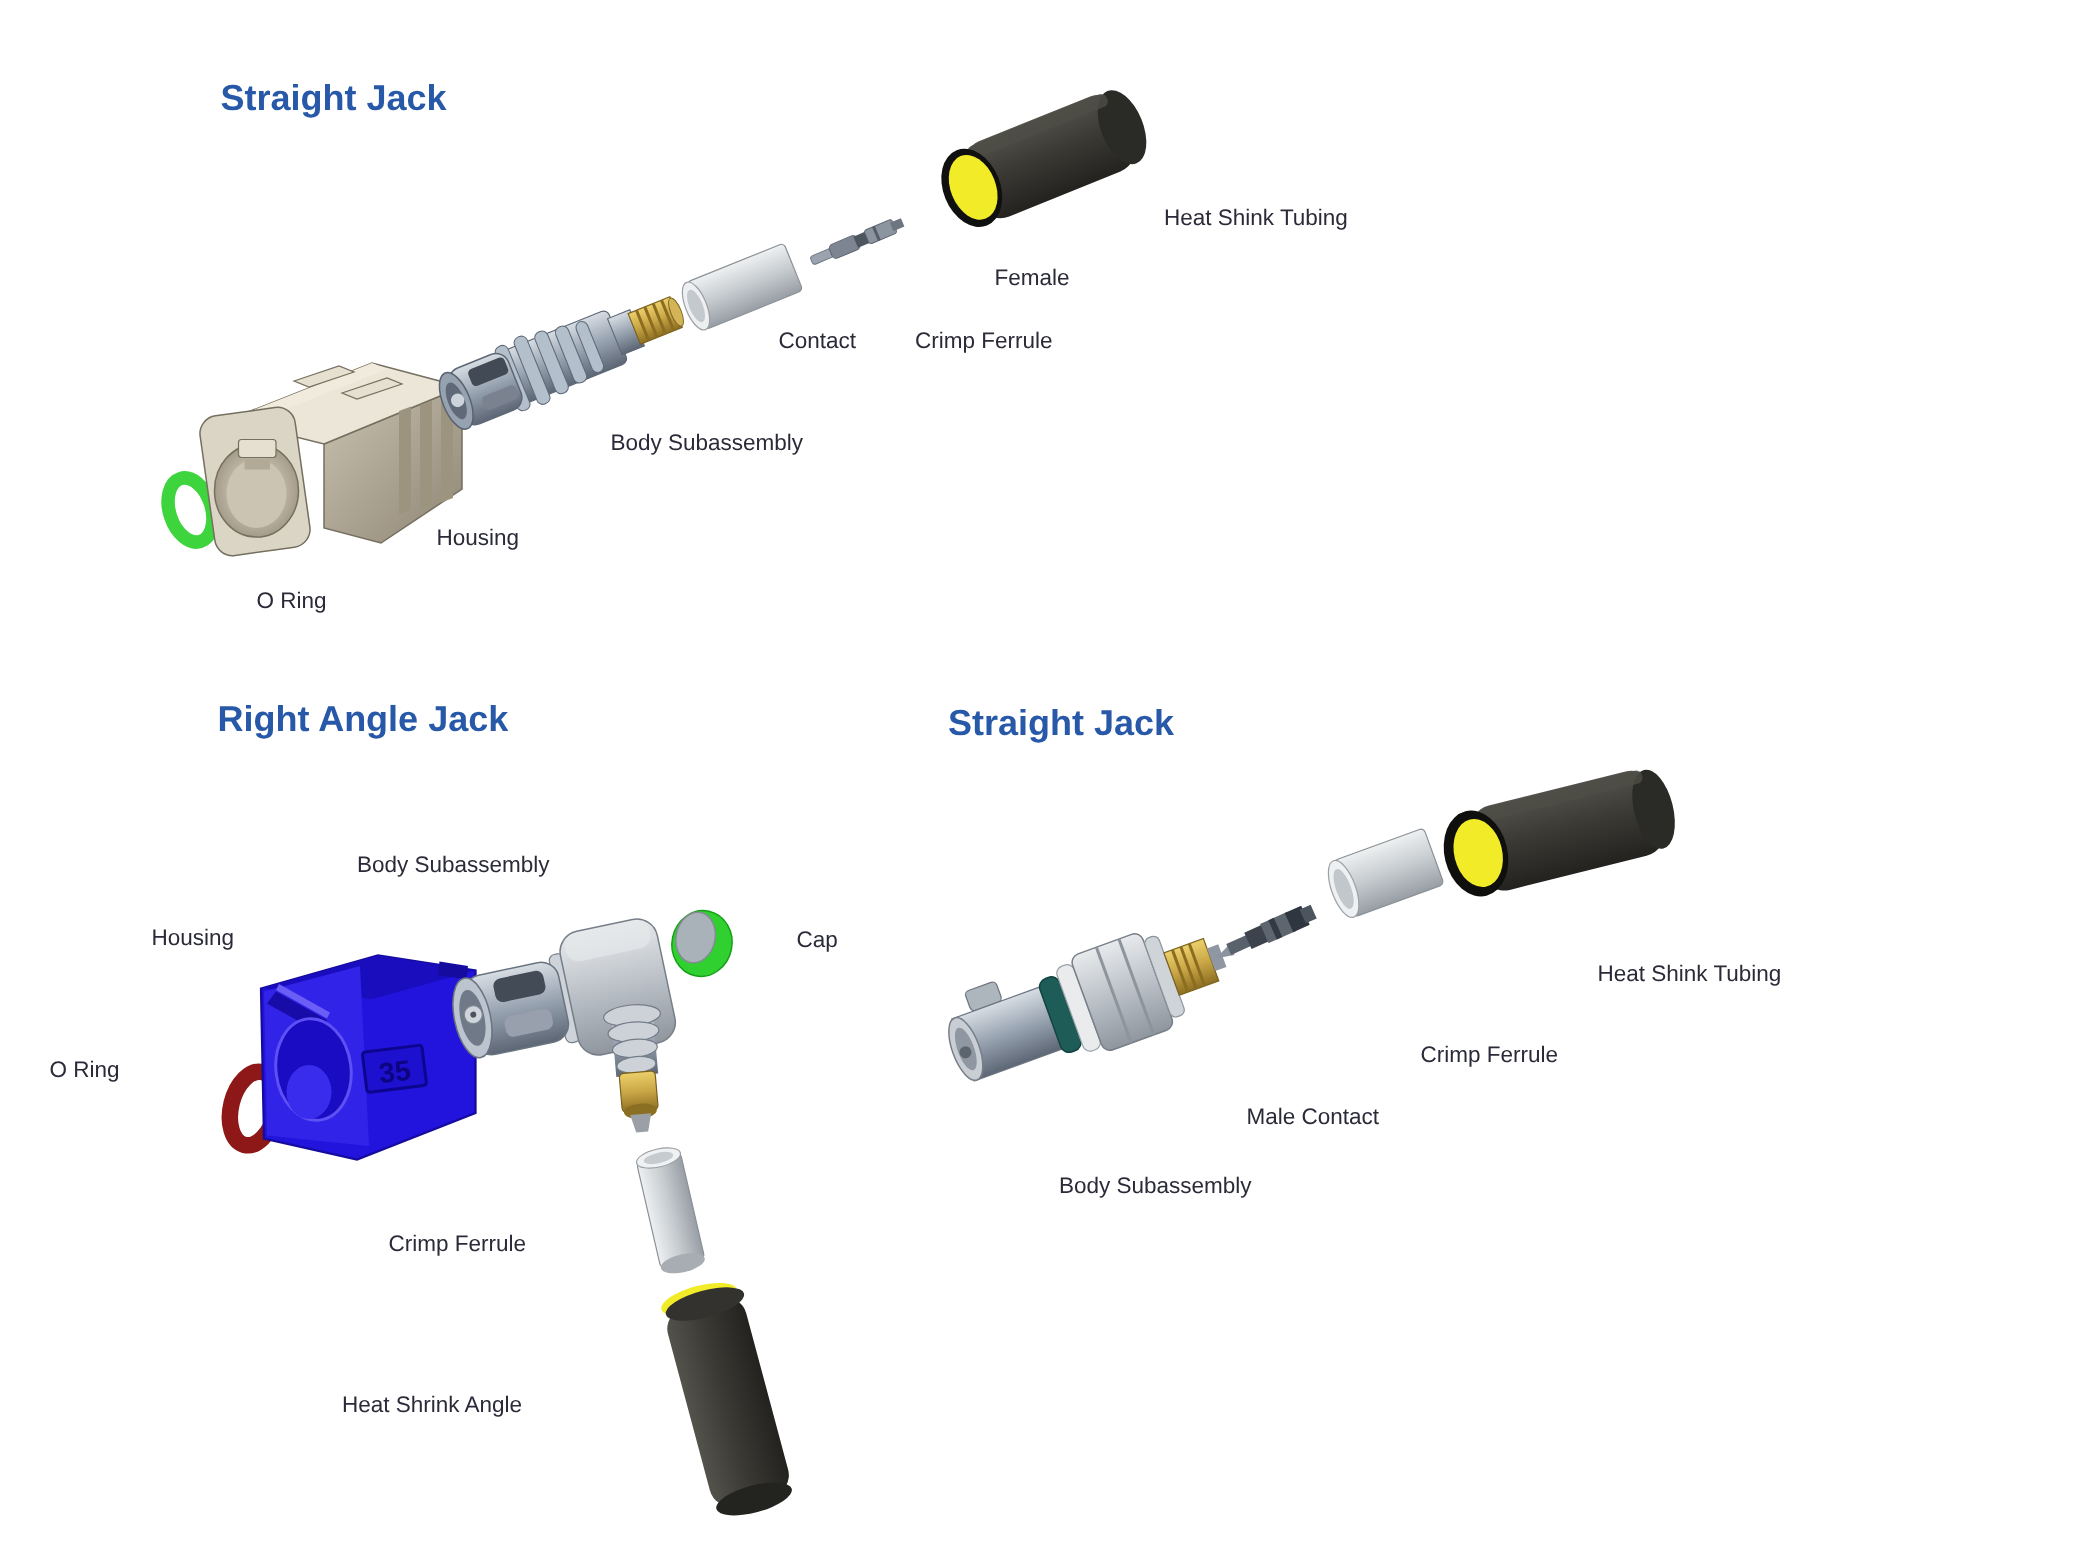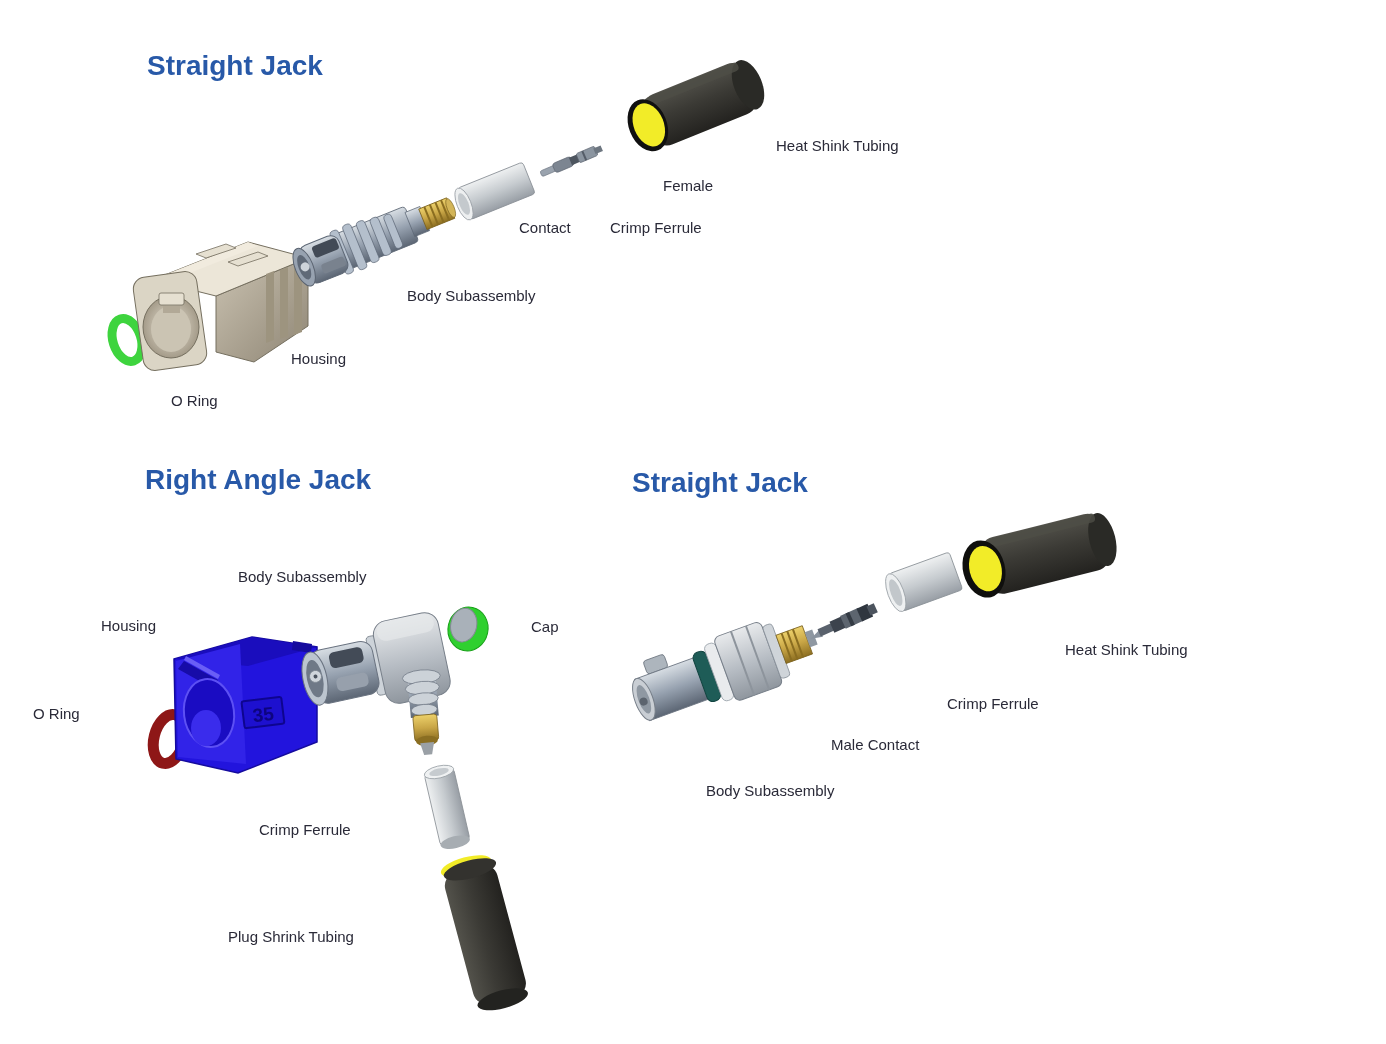--- a/index.html
+++ b/index.html
@@ -1,20 +1,20 @@
 <!DOCTYPE html>
 <html><head>
 <meta charset="utf-8">
 <style>
   html,body{margin:0;padding:0;background:#ffffff;}
   #stage{position:relative;width:1386px;height:1044px;background:#ffffff;overflow:hidden;
          font-family:"Liberation Sans",sans-serif;}
   #gfx{position:absolute;left:0;top:0;}
   .lbl{position:absolute;font-size:15px;line-height:25px;color:#2a2a38;white-space:nowrap;}
-  .title{font-size:28px;line-height:28px;font-weight:bold;color:#2859a8;}
+  .title{font-size:24px;line-height:28px;font-weight:bold;color:#2859a8;}
 </style>
 </head>
 <body>
 
 <div id="stage">
 
 <svg id="gfx" width="1386" height="1044" viewBox="0 0 1386 1044">
   <defs>
     <linearGradient id="gMetal" x1="0" y1="0" x2="0" y2="1">
       <stop offset="0" stop-color="#d7dde3"></stop>
@@ -244,21 +244,21 @@
 <div class="lbl" style="left:407px;top:283px">Body Subassembly</div>
 <div class="lbl" style="left:291px;top:346px">Housing</div>
 <div class="lbl" style="left:171px;top:388px">O Ring</div>
 
 <div class="lbl title" style="left:145px;top:466px">Right Angle Jack</div>
 <div class="lbl" style="left:238px;top:564px">Body Subassembly</div>
 <div class="lbl" style="left:101px;top:613px">Housing</div>
 <div class="lbl" style="left:531px;top:614px">Cap</div>
 <div class="lbl" style="left:33px;top:701px">O Ring</div>
 <div class="lbl" style="left:259px;top:817px">Crimp Ferrule</div>
-<div class="lbl" style="left:228px;top:924px">Plug Shrink Tubing</div>
+<div class="lbl" style="left:228px;top:924px">Heat Shrink Angle</div>
 
 <div class="lbl title" style="left:632px;top:469px">Straight Jack</div>
 <div class="lbl" style="left:1065px;top:637px">Heat Shink Tubing</div>
 <div class="lbl" style="left:947px;top:691px">Crimp Ferrule</div>
 <div class="lbl" style="left:831px;top:732px">Male Contact</div>
 <div class="lbl" style="left:706px;top:778px">Body Subassembly</div>
 
 </div>
 
 </body></html>

